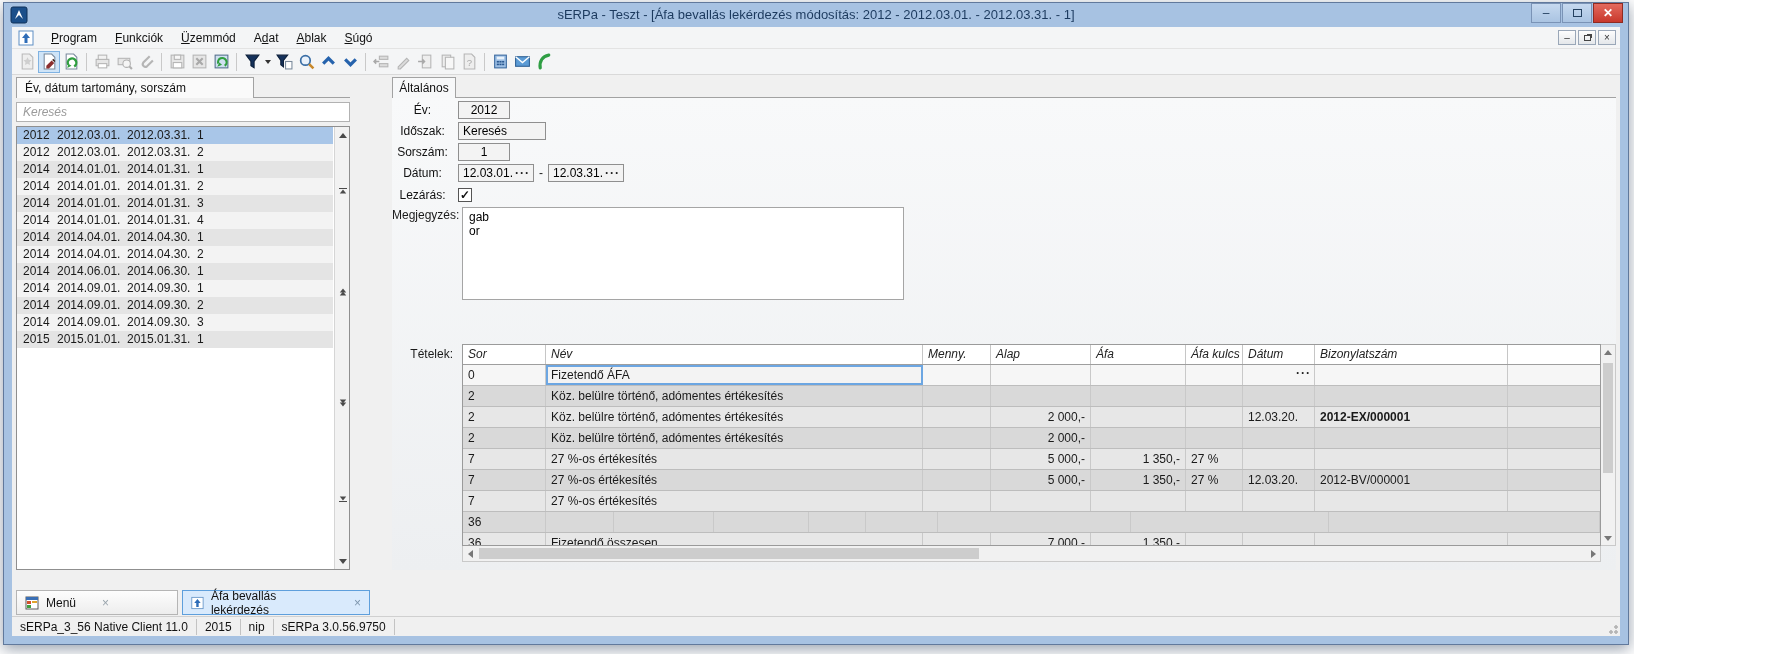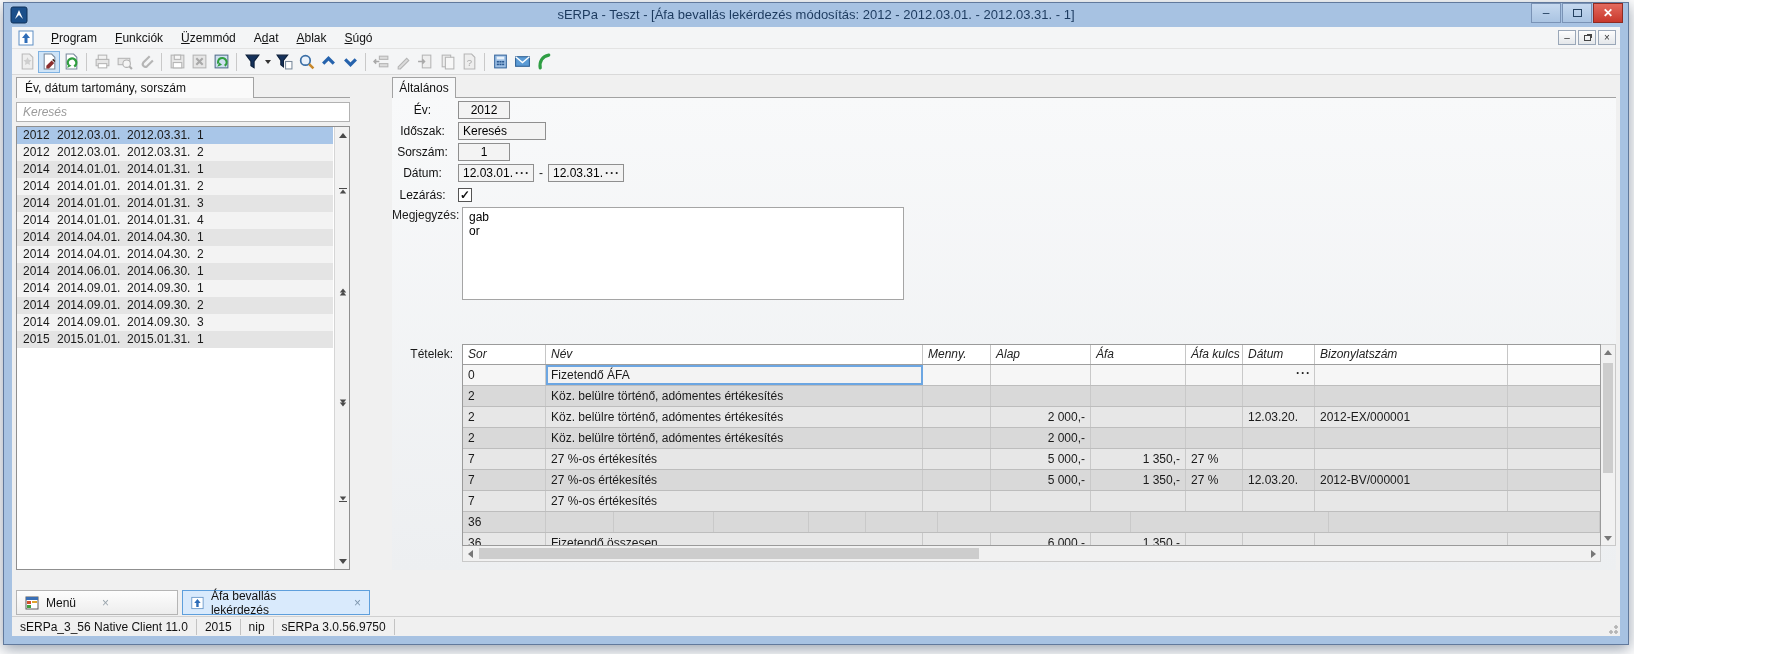--- a/index.html
+++ b/index.html
@@ -484,21 +484,21 @@
                   <span class="g-cell" style="flex: 1 1 auto;"></span>
                 </div>
                 <div class="g-row">
                   <span class="g-cell" style="flex: 0 0 83px; width: 83px;">2</span>
                   <span class="g-cell" style="flex: 0 0 377px; width: 377px;">Köz. belülre történő, adómentes értékesítés</span>
                   <span class="g-cell num" style="flex: 0 0 68px; width: 68px;"></span>
                   <span class="g-cell num" style="flex: 0 0 100px; width: 100px;">2 000,-</span>
                   <span class="g-cell num" style="flex: 0 0 95px; width: 95px;"></span>
                   <span class="g-cell" style="flex: 0 0 57px; width: 57px;"></span>
                   <span class="g-cell" style="flex: 0 0 72px; width: 72px;">12.03.20.</span>
-                  <span class="g-cell" style="flex: 0 0 193px; width: 193px;">2012-EX/000001</span>
+                  <span class="g-cell" style="flex: 0 0 193px; width: 193px; font-weight: bold;">2012-EX/000001</span>
                   <span class="g-cell" style="flex: 0 0 198px; width: 198px;"></span>
                   <span class="g-cell" style="flex: 1 1 auto;">18i</span>
                 </div>
                 <div class="g-row odd">
                   <span class="g-cell" style="flex: 0 0 83px; width: 83px;">2</span>
                   <span class="g-cell" style="flex: 0 0 377px; width: 377px;">Köz. belülre történő, adómentes értékesítés</span>
                   <span class="g-cell num" style="flex: 0 0 68px; width: 68px;"></span>
                   <span class="g-cell num" style="flex: 0 0 100px; width: 100px;">2 000,-</span>
                   <span class="g-cell num" style="flex: 0 0 95px; width: 95px;"></span>
                   <span class="g-cell" style="flex: 0 0 57px; width: 57px;"></span>
@@ -551,21 +551,21 @@
                   <span class="g-cell" style="flex: 0 0 57px; width: 57px;"></span>
                   <span class="g-cell" style="flex: 0 0 72px; width: 72px;"></span>
                   <span class="g-cell" style="flex: 0 0 193px; width: 193px;"></span>
                   <span class="g-cell" style="flex: 0 0 198px; width: 198px;"></span>
                   <span class="g-cell" style="flex: 1 1 auto;"></span>
                 </div>
                 <div class="g-row">
                   <span class="g-cell" style="flex: 0 0 83px; width: 83px;">36</span>
                   <span class="g-cell" style="flex: 0 0 377px; width: 377px;">Fizetendő összesen</span>
                   <span class="g-cell num" style="flex: 0 0 68px; width: 68px;"></span>
-                  <span class="g-cell num" style="flex: 0 0 100px; width: 100px;">6 000,-</span>
+                  <span class="g-cell num" style="flex: 0 0 100px; width: 100px;">7 000,-</span>
                   <span class="g-cell num" style="flex: 0 0 95px; width: 95px;">1 350,-</span>
                   <span class="g-cell" style="flex: 0 0 57px; width: 57px;"></span>
                   <span class="g-cell" style="flex: 0 0 72px; width: 72px;"></span>
                   <span class="g-cell" style="flex: 0 0 193px; width: 193px;"></span>
                   <span class="g-cell" style="flex: 0 0 198px; width: 198px;"></span>
                   <span class="g-cell" style="flex: 1 1 auto;"></span>
                 </div>
               </div>
           </div>
           <div class="vscroll">

